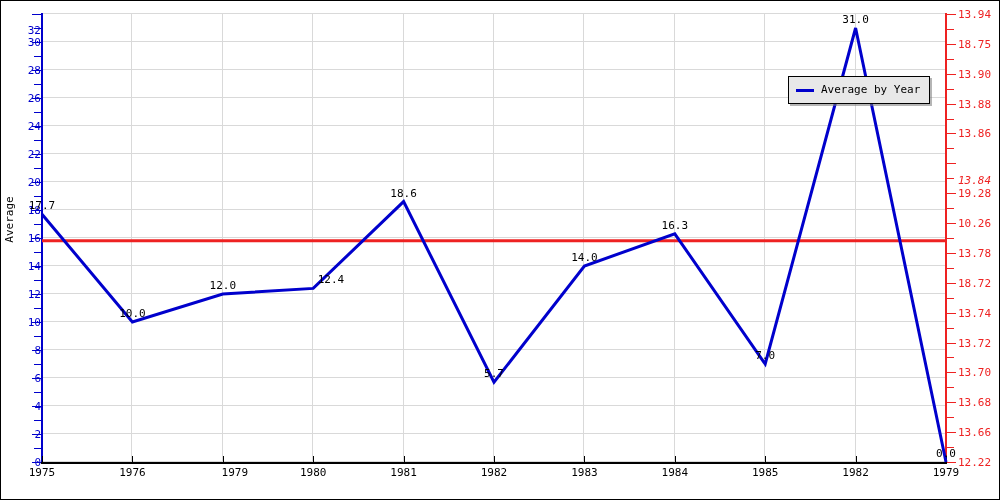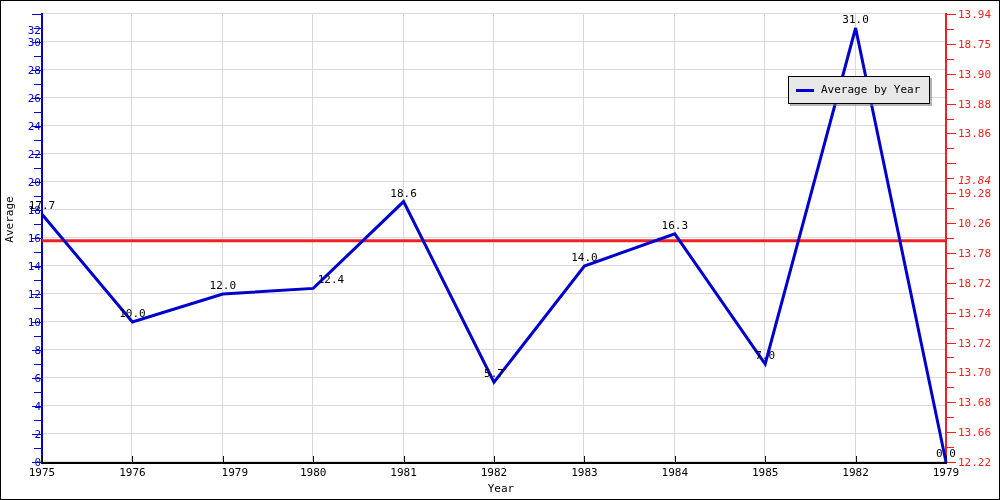--- a/index.html
+++ b/index.html
@@ -365,21 +365,20 @@
       <div class="point-label" style="left: 402.6px; top: 186.6px;">18.6</div>
       <div class="point-label" style="left: 493px; top: 367.2px;">5.7</div>
       <div class="point-label" style="left: 583.4px; top: 251px;">14.0</div>
       <div class="point-label" style="left: 673.8px; top: 218.8px;">16.3</div>
       <div class="point-label" style="left: 764.2px; top: 349px;">7.0</div>
       <div class="point-label" style="left: 854.6px; top: 13px;">31.0</div>
       <div class="point-label" style="left: 945px; top: 447px;">0.0</div>
     </div>
 
   <div id="y-axis-title">Average</div>
-  <div id="x-axis-title">Year</div>
 
   <div id="legend">
     <div class="legend-row">
       <span class="legend-swatch" style="background:#0000cc"></span>
       <span class="legend-text">Average by Year</span>
     </div>
   </div>
 
 </div>
 

